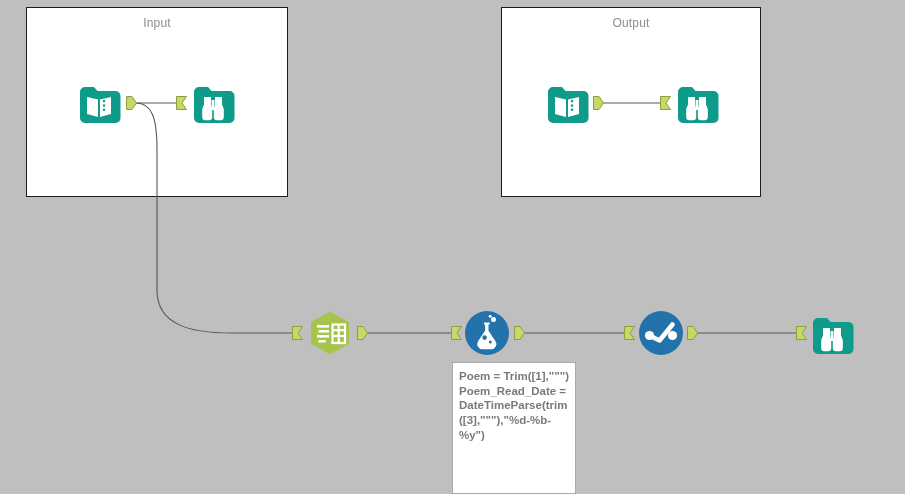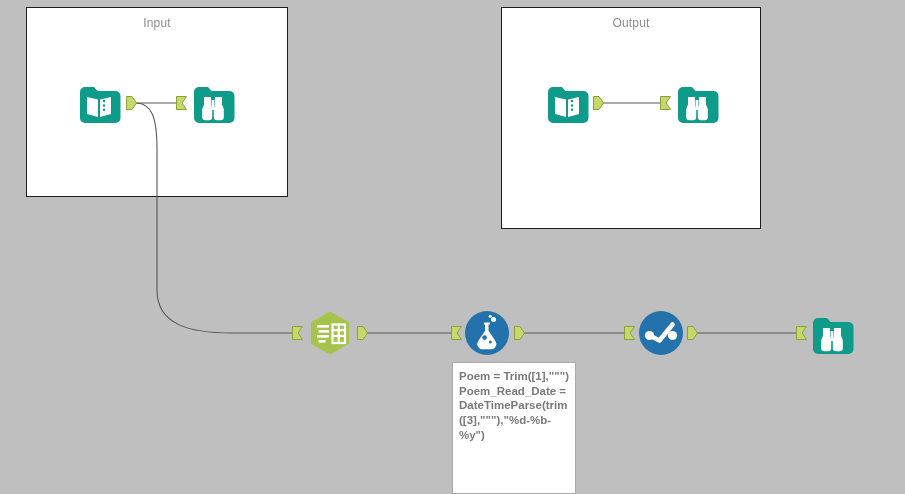--- a/index.html
+++ b/index.html
@@ -93,21 +93,21 @@
 </style>
 </head>
 <body>
 
 <div id="canvas">
 
   <div class="container-tool" style="left:26px;top:7px;width:262px;height:190px;padding-left:12px;">
     <div class="container-title">Input</div>
   </div>
 
-  <div class="container-tool" style="left:501px;top:7px;width:260px;height:222px;">
+  <div class="container-tool" style="left:501px;top:7px;width:260px;height:190px;">
     <div class="container-title">Output</div>
   </div>
 
   <svg id="wires" viewBox="0 0 905 494">
     <path class="wire" d="M 136 103 L 180 103"></path>
     <path class="wire" d="M 136 103 C 152 103 157 118 157 150 L 157 290 C 157 325 190 333 232 333 L 297 333"></path>
     <path class="wire" d="M 603 103 L 664 103"></path>
     <path class="wire" d="M 367 333 L 456 333"></path>
     <path class="wire" d="M 524 333 L 629 333"></path>
     <path class="wire" d="M 697 333 L 801 333"></path>

